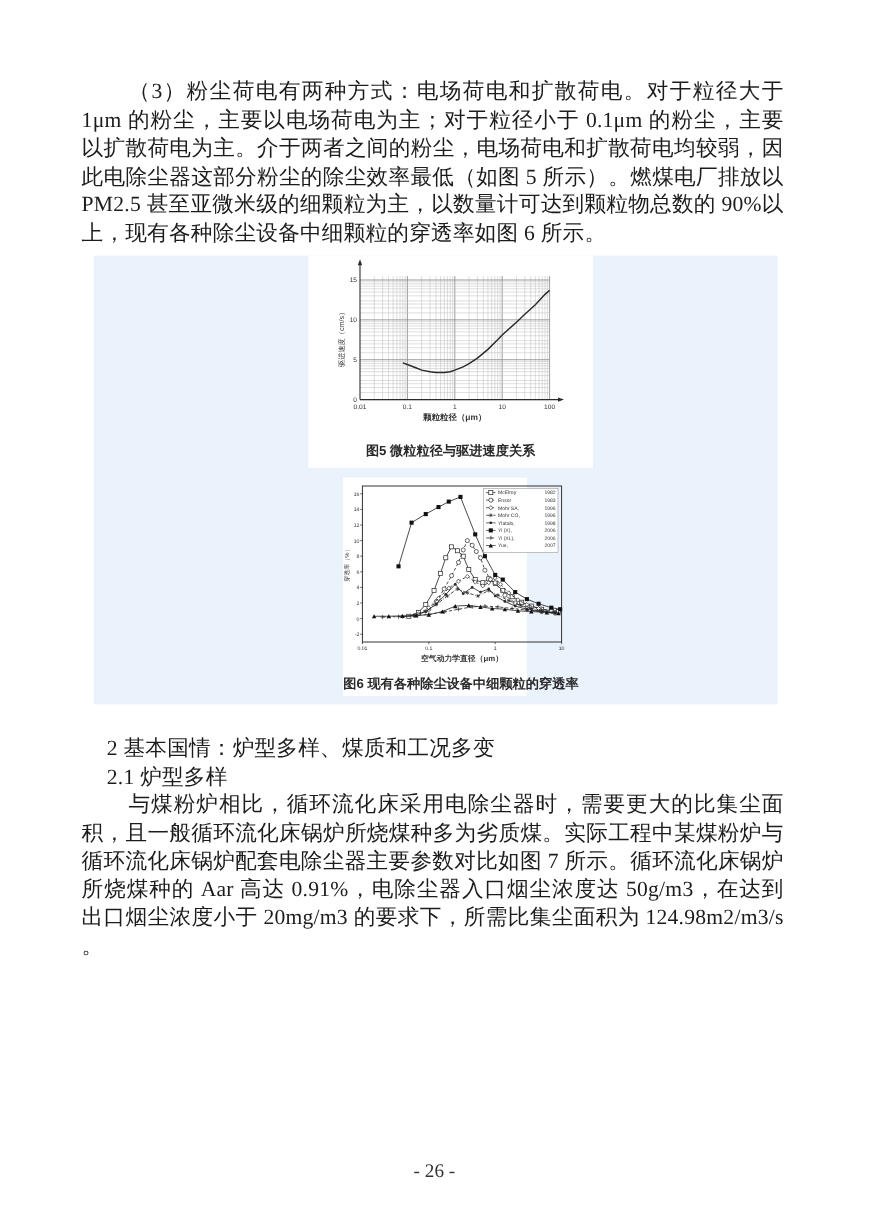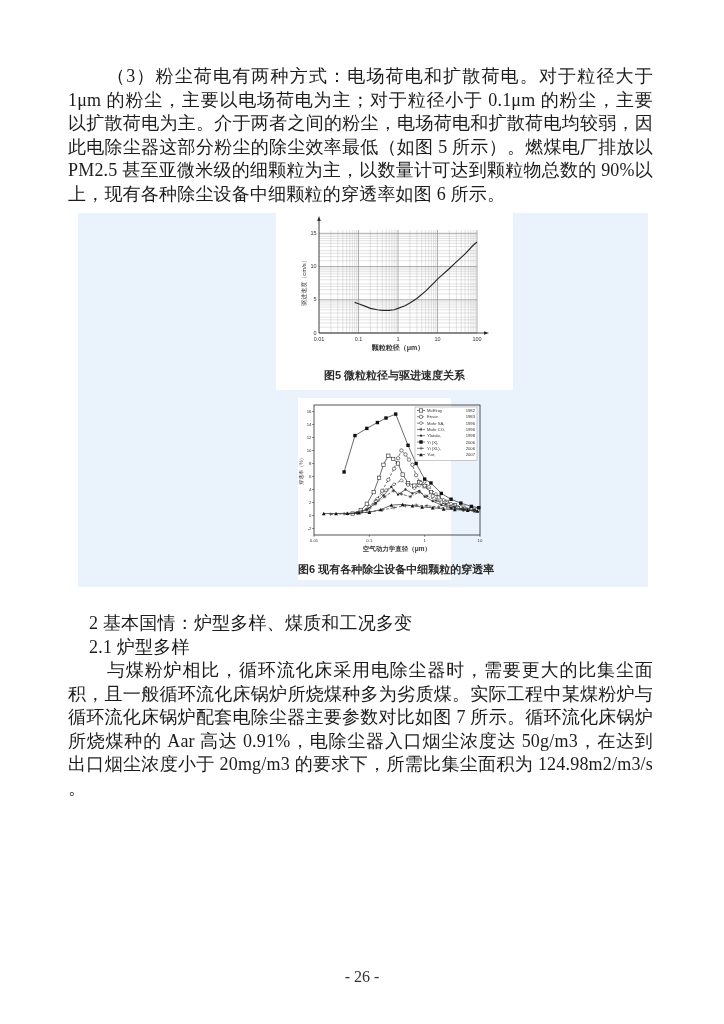--- a/index.html
+++ b/index.html
@@ -4,22 +4,22 @@
 <style>
   html,body{margin:0;padding:0;background:#ffffff;}
   .page{position:relative;width:724px;height:1024px;background:#ffffff;overflow:hidden;
         font-family:"Liberation Serif","DejaVu Serif",serif;color:#1c1c1c;}
   .bodytext{position:absolute;left:68px;width:585px;font-size:18px;line-height:23.5px;
         text-align:justify;letter-spacing:0.2px;}
   .para{text-indent:39px;margin:0;}
   .hline{text-indent:21px;margin:0;}
   .panel{position:absolute;left:78px;top:213px;width:570px;height:374px;}
   .card{position:absolute;background:#ffffff;}
-  .card1{left:179px;top:0;width:237px;height:177px;margin-left:19px;}
-  .card2{left:208px;top:185px;width:153px;height:182px;margin-left:12px;}
+  .card1{left:179px;top:0;width:237px;height:177px;}
+  .card2{left:208px;top:185px;width:153px;height:182px;}
   .caption{position:absolute;left:0;width:100%;text-align:center;
         font-family:"Liberation Sans","DejaVu Sans",sans-serif;
         font-weight:bold;font-size:11px;color:#2a2a2a;white-space:nowrap;}
   .cap1{top:155px;}
   .cap2{top:164px;}
   .pagenum{position:absolute;left:0;top:968px;width:100%;text-align:center;
         font-size:16px;color:#333;}
   svg{display:block;}
   svg text{font-family:"Liberation Sans","DejaVu Sans",sans-serif;fill:#333;}
 </style>

